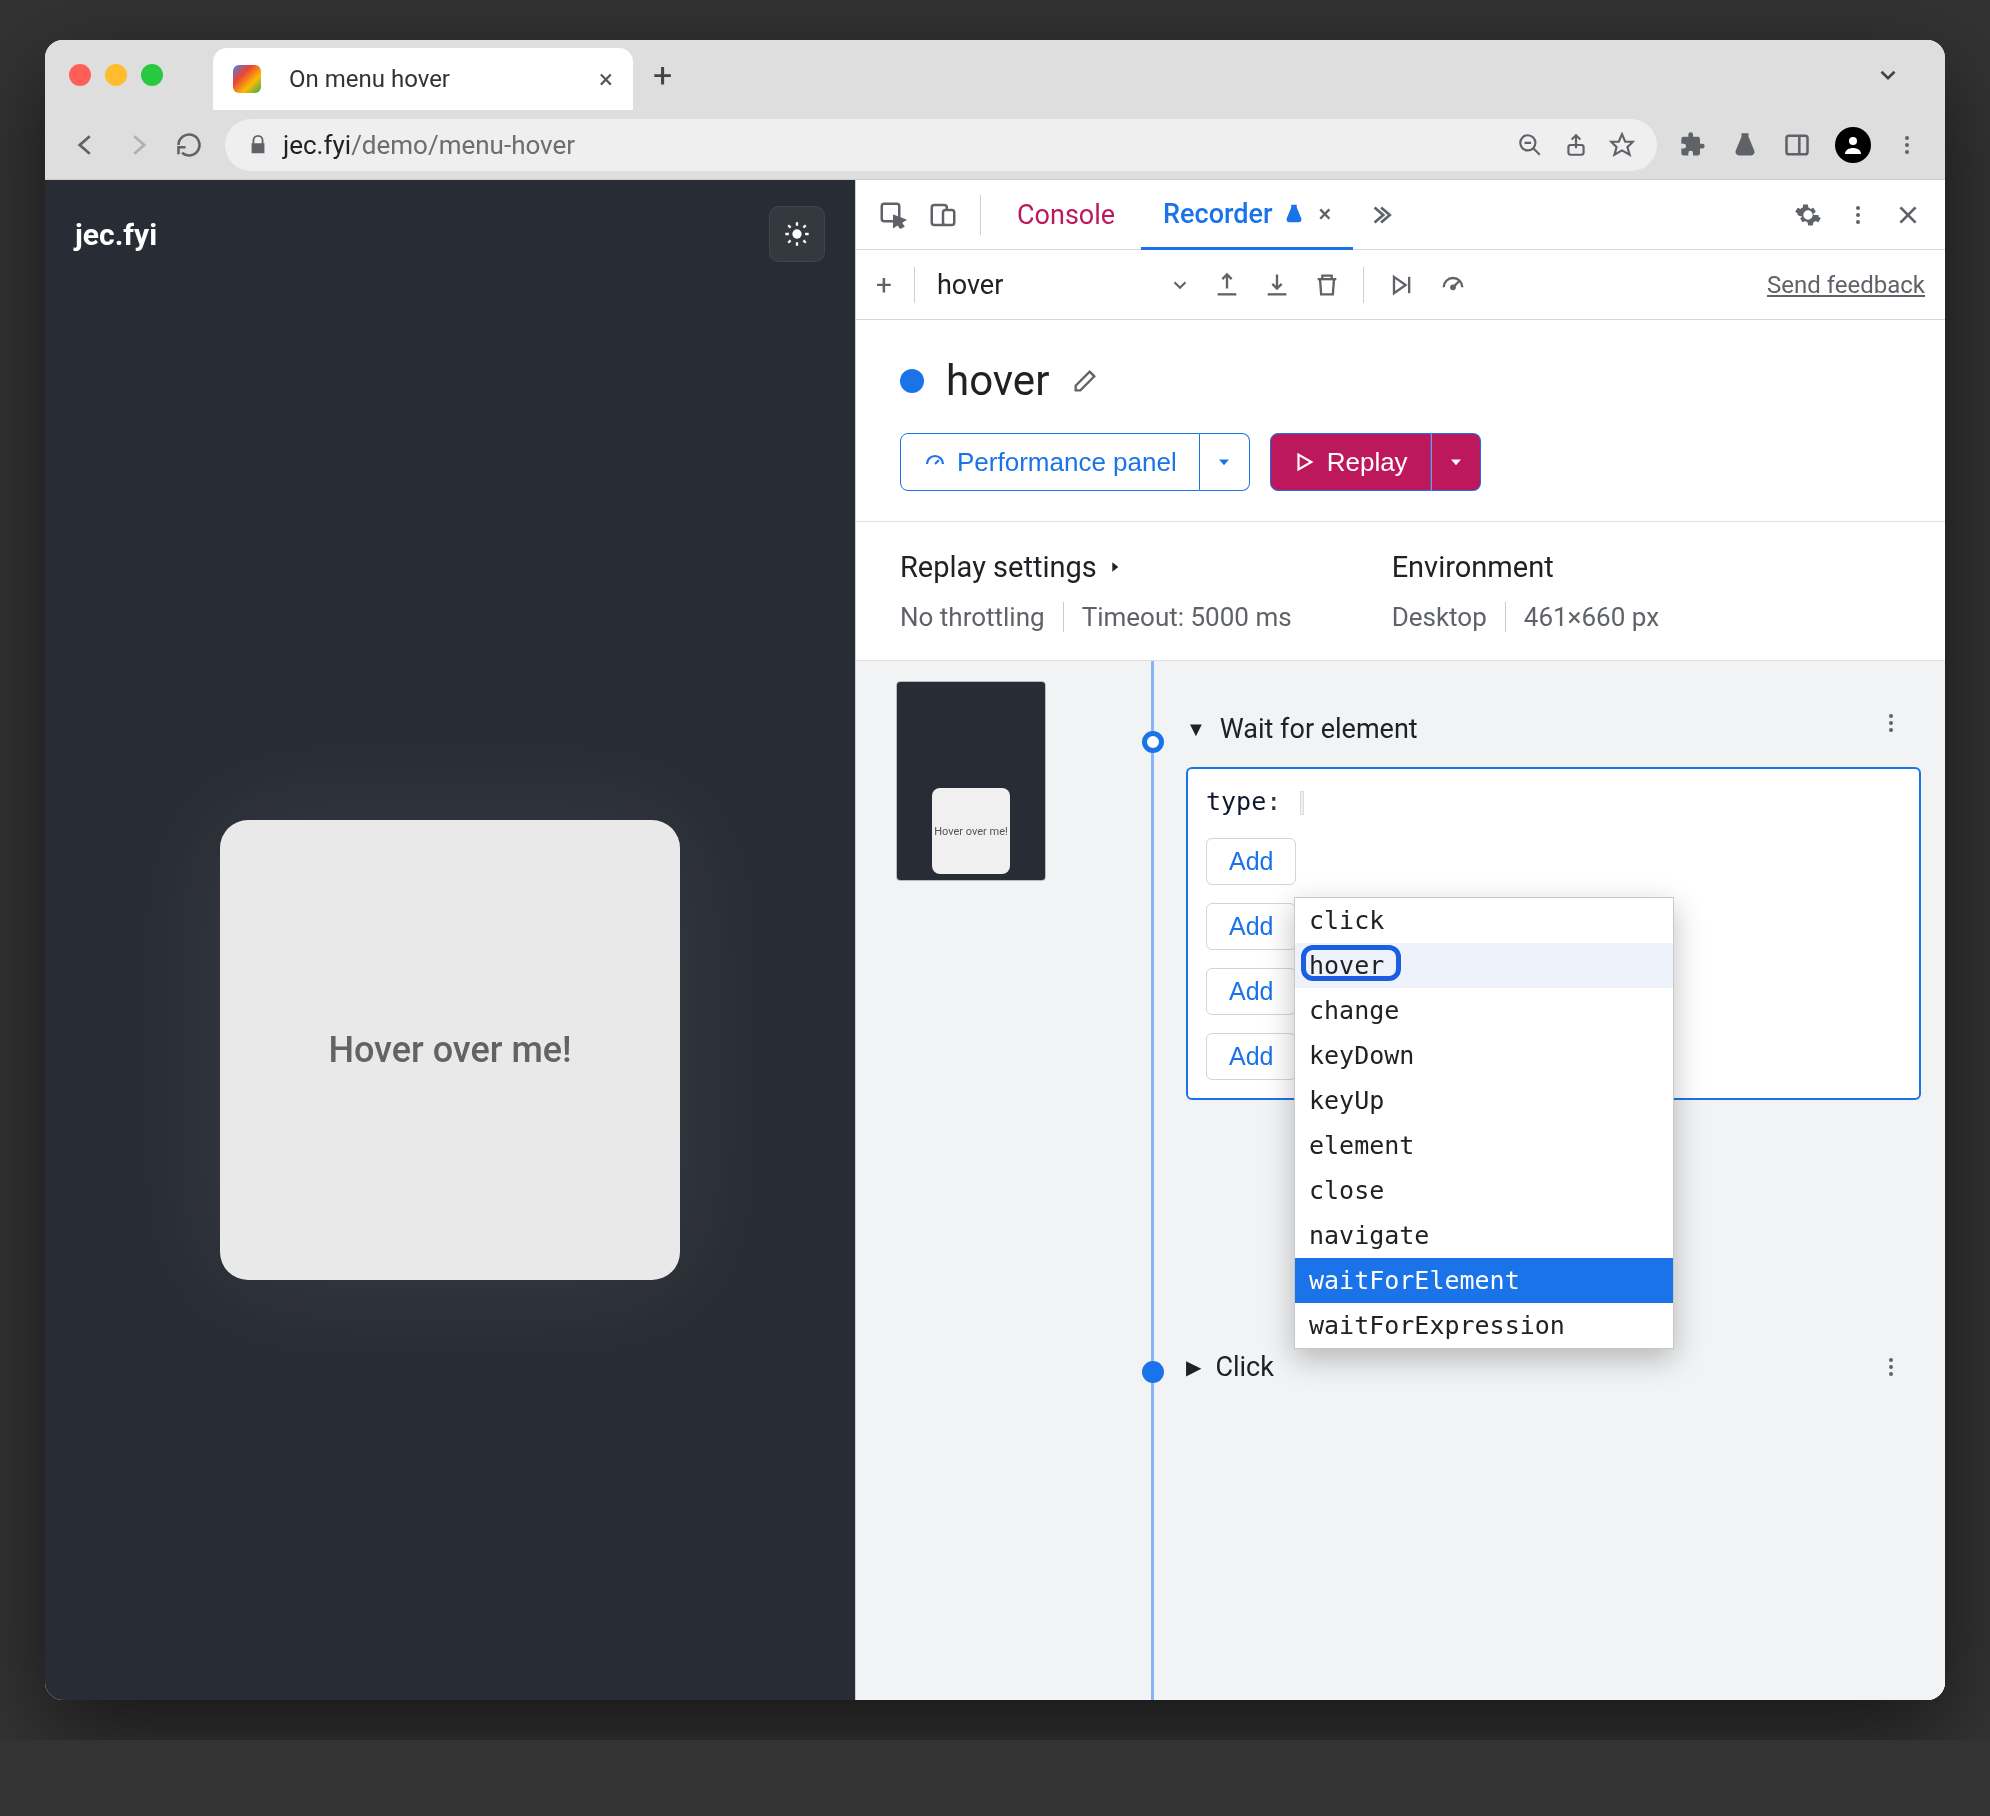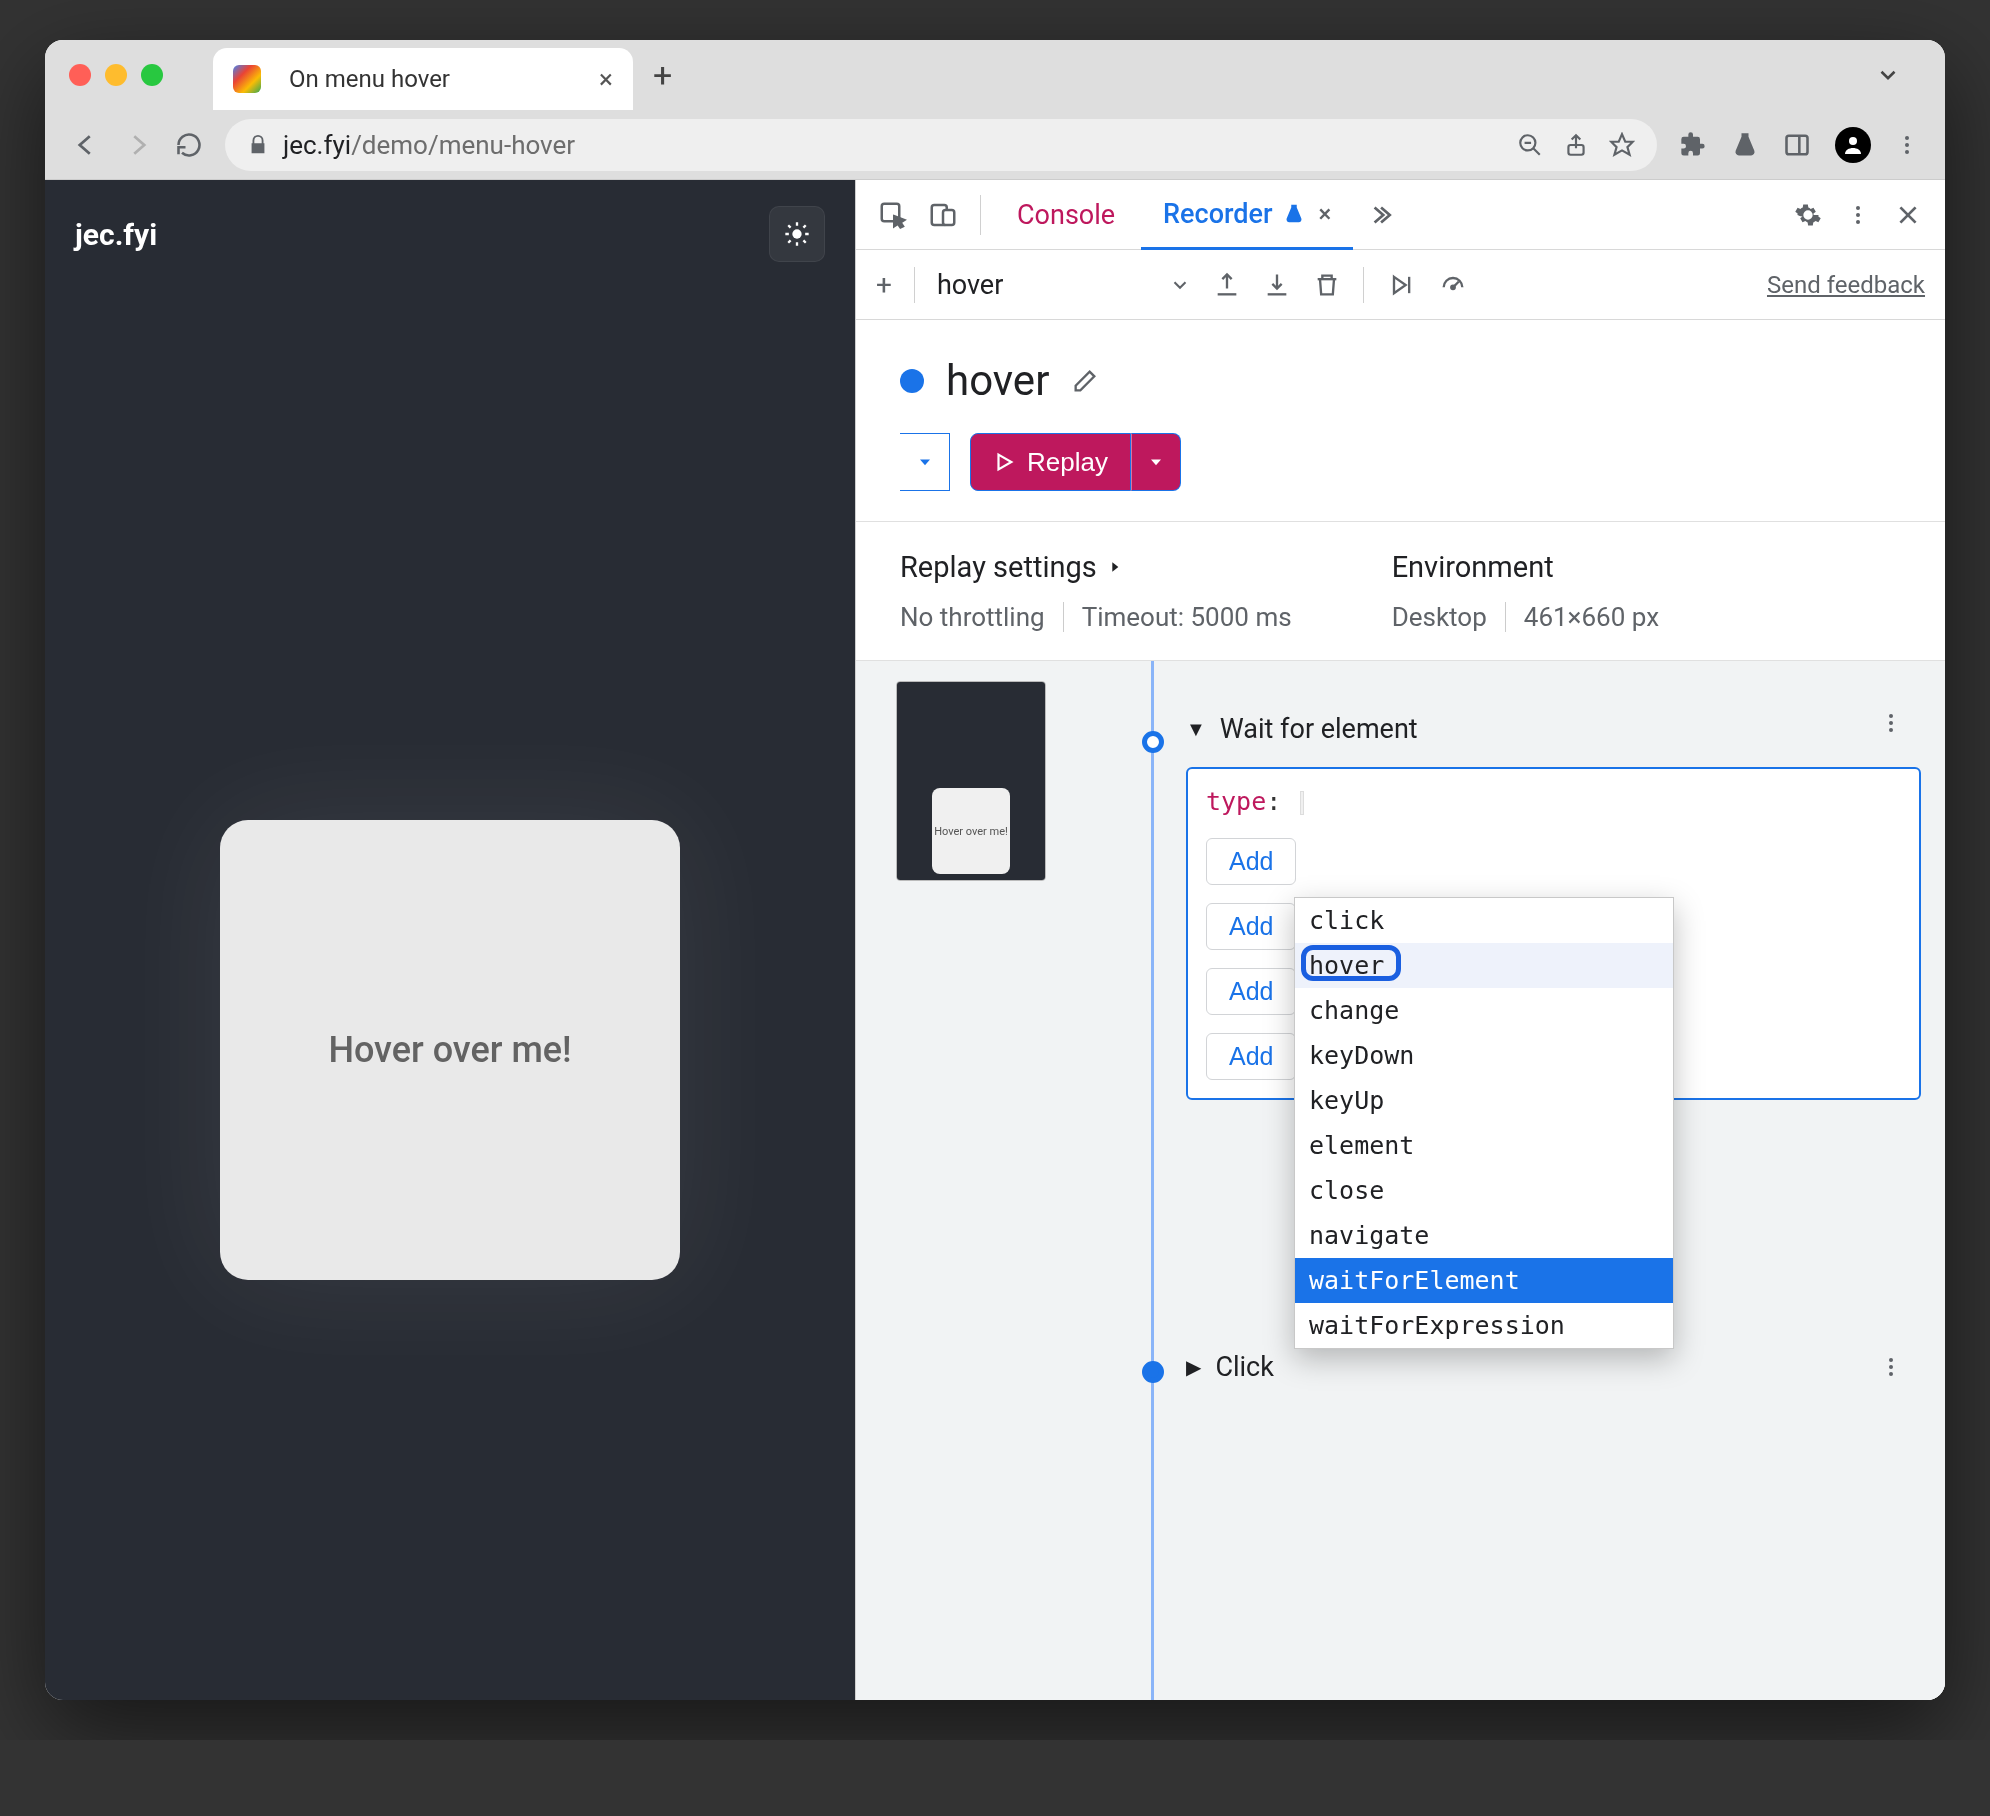--- a/index.html
+++ b/index.html
@@ -233,21 +233,21 @@
   background: #fff;
   border: 2px solid #1a73e8;
   border-radius: 6px;
   padding: 18px;
   margin-top: 10px;
   font-family: "SF Mono", Menlo, Consolas, monospace;
   font-size: 25px;
   position: relative;
 }
 .step-kebab { position:absolute; right: 0; top: 10px; color:#5f6368; padding:0 18px;}
-.prop .key { color:#be185d; }
+.prop .key { color:#0f172a; }
 .prop .colon { color:#333; }
 .prop .cursor { background:#f0f0f0; border:1px solid #ddd; width:4px; height:24px; display:inline-block; vertical-align:middle; margin-left:4px;}
 .prop.indented { margin-left: 36px; }
 .mini-btn {
   border:1px solid #d2d4d7; border-radius:6px; background:#fff;
   color:#1a73e8; font-size:25px; font-weight:500;
   padding: 8px 22px; margin-top: 10px; display:inline-block;
   font-family: -apple-system, sans-serif;
 }
 .mini-btn-col { display:flex; flex-direction:column; gap:8px; align-items:flex-start; margin-top: 12px; }
@@ -524,20 +524,27 @@
           <div class="blue-dot"></div>
           <div class="rec-title">hover</div>
           <span class="edit-pencil">
             <svg width="28" height="28" viewBox="0 0 24 24" fill="none" stroke="currentColor" stroke-width="2">
                 <path d="M4 20h4L20 8l-4-4L4 16v4z"></path>
               </svg>
           </span>
         </div>
         <div class="rec-buttons">
           <div class="btn-combo">
+            <button class="btn-outline">
+              <svg width="24" height="24" viewBox="0 0 24 24" fill="none" stroke="currentColor" stroke-width="2.2">
+                  <path d="M4 14a8 8 0 0 1 16 0"></path>
+                  <line x1="12" y1="14" x2="16" y2="10"></line>
+                </svg>
+              <span>Performance panel</span>
+            </button>
             <button class="btn-outline caret">
               <svg width="20" height="20" viewBox="0 0 24 24" fill="currentColor">
                   <polygon points="6 9 18 9 12 16"></polygon>
                 </svg>
             </button>
           </div>
           <div class="btn-combo solid">
             <button class="btn-solid">
               <svg width="22" height="22" viewBox="0 0 24 24" fill="none" stroke="currentColor" stroke-width="2.4">
                   <polygon points="6 4 20 12 6 20"></polygon>

